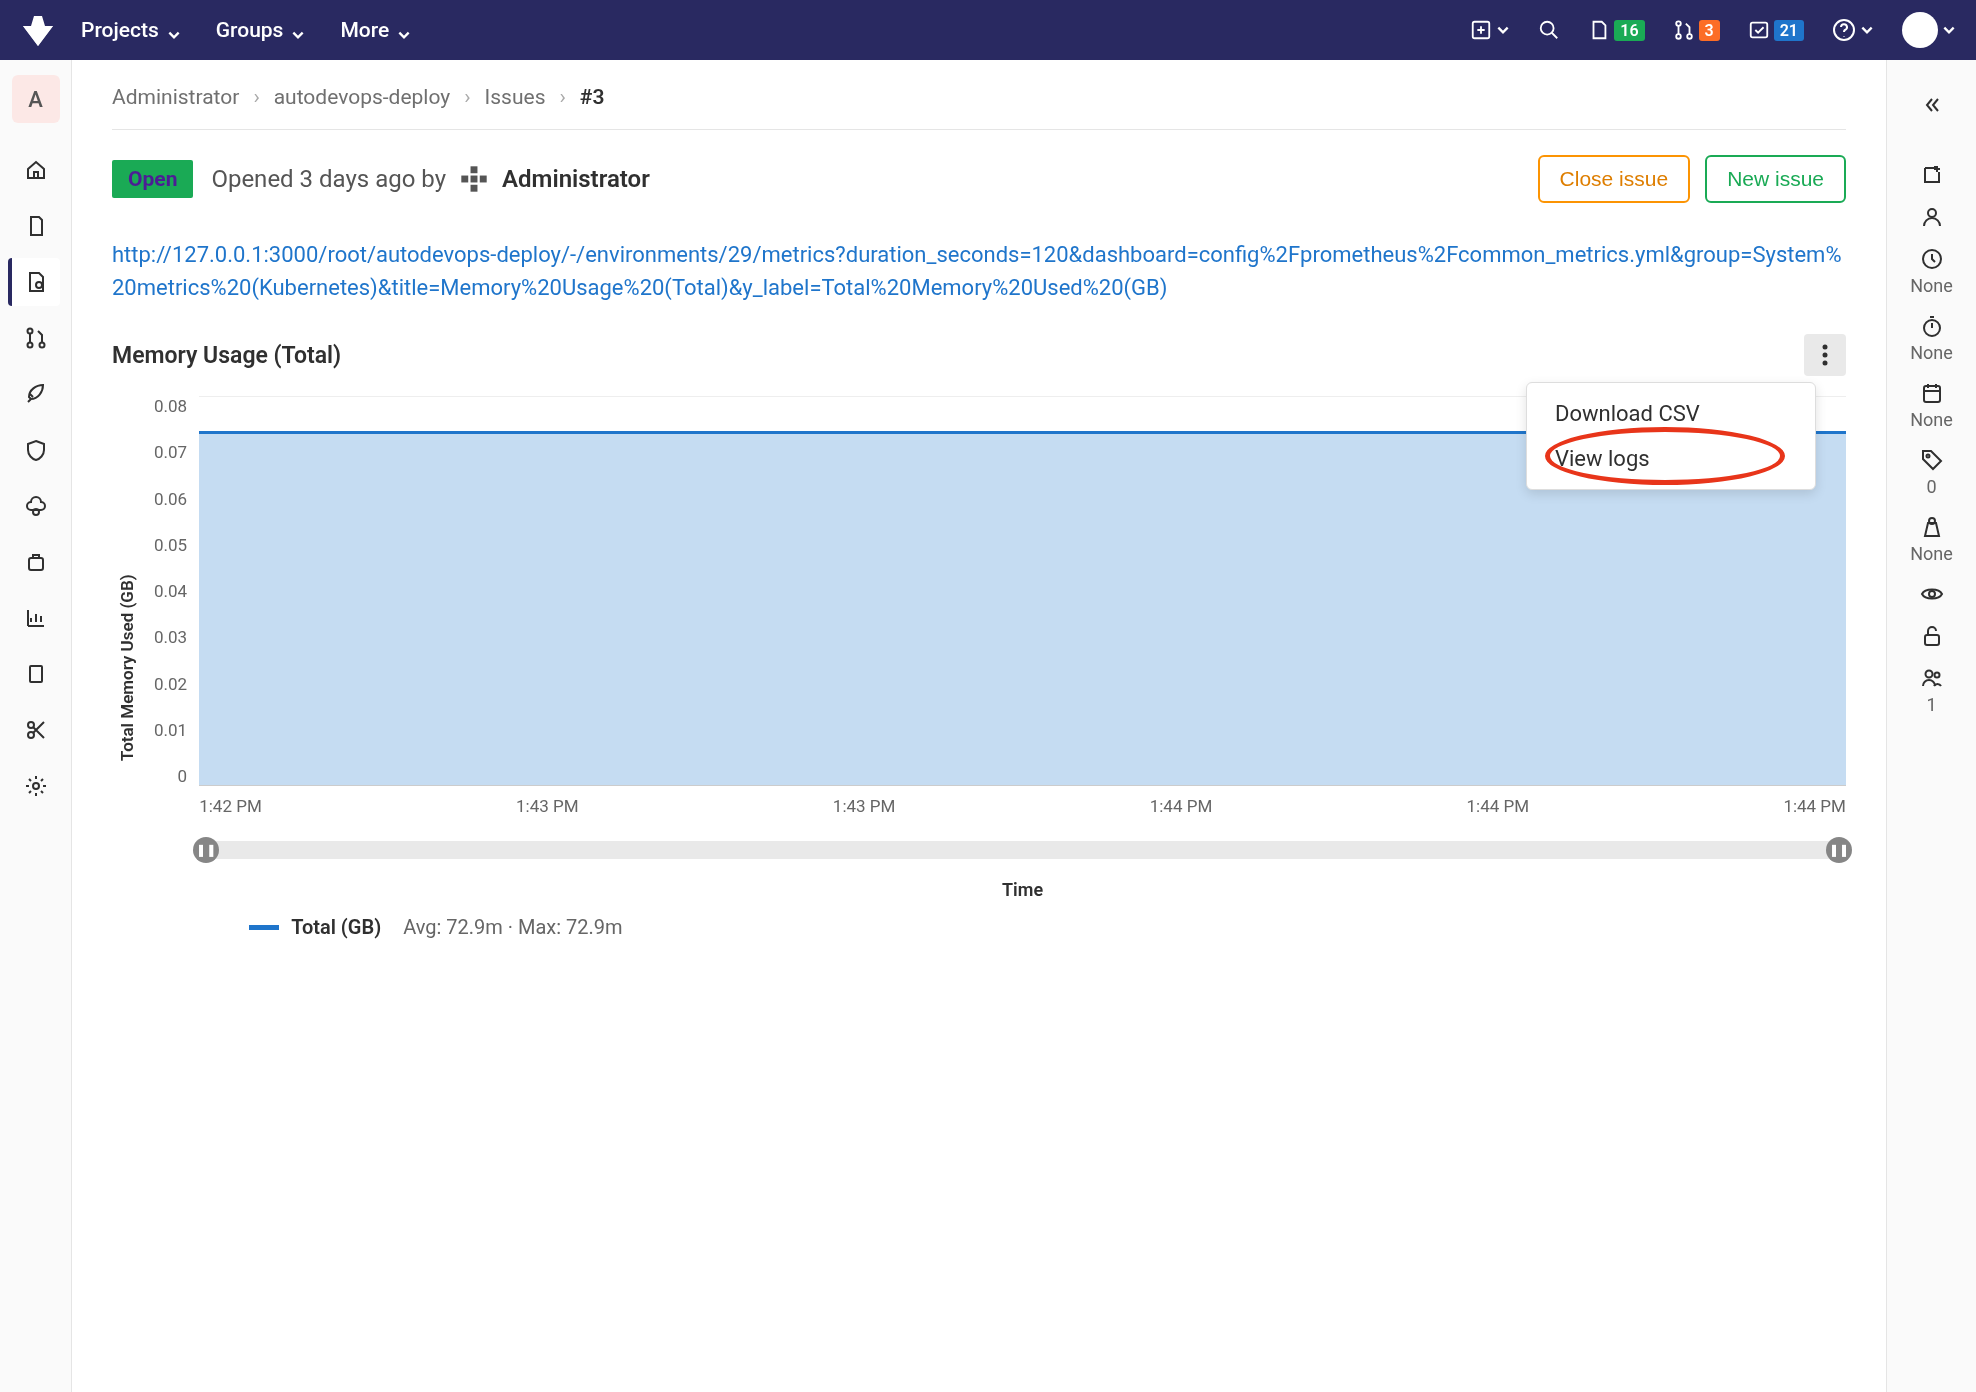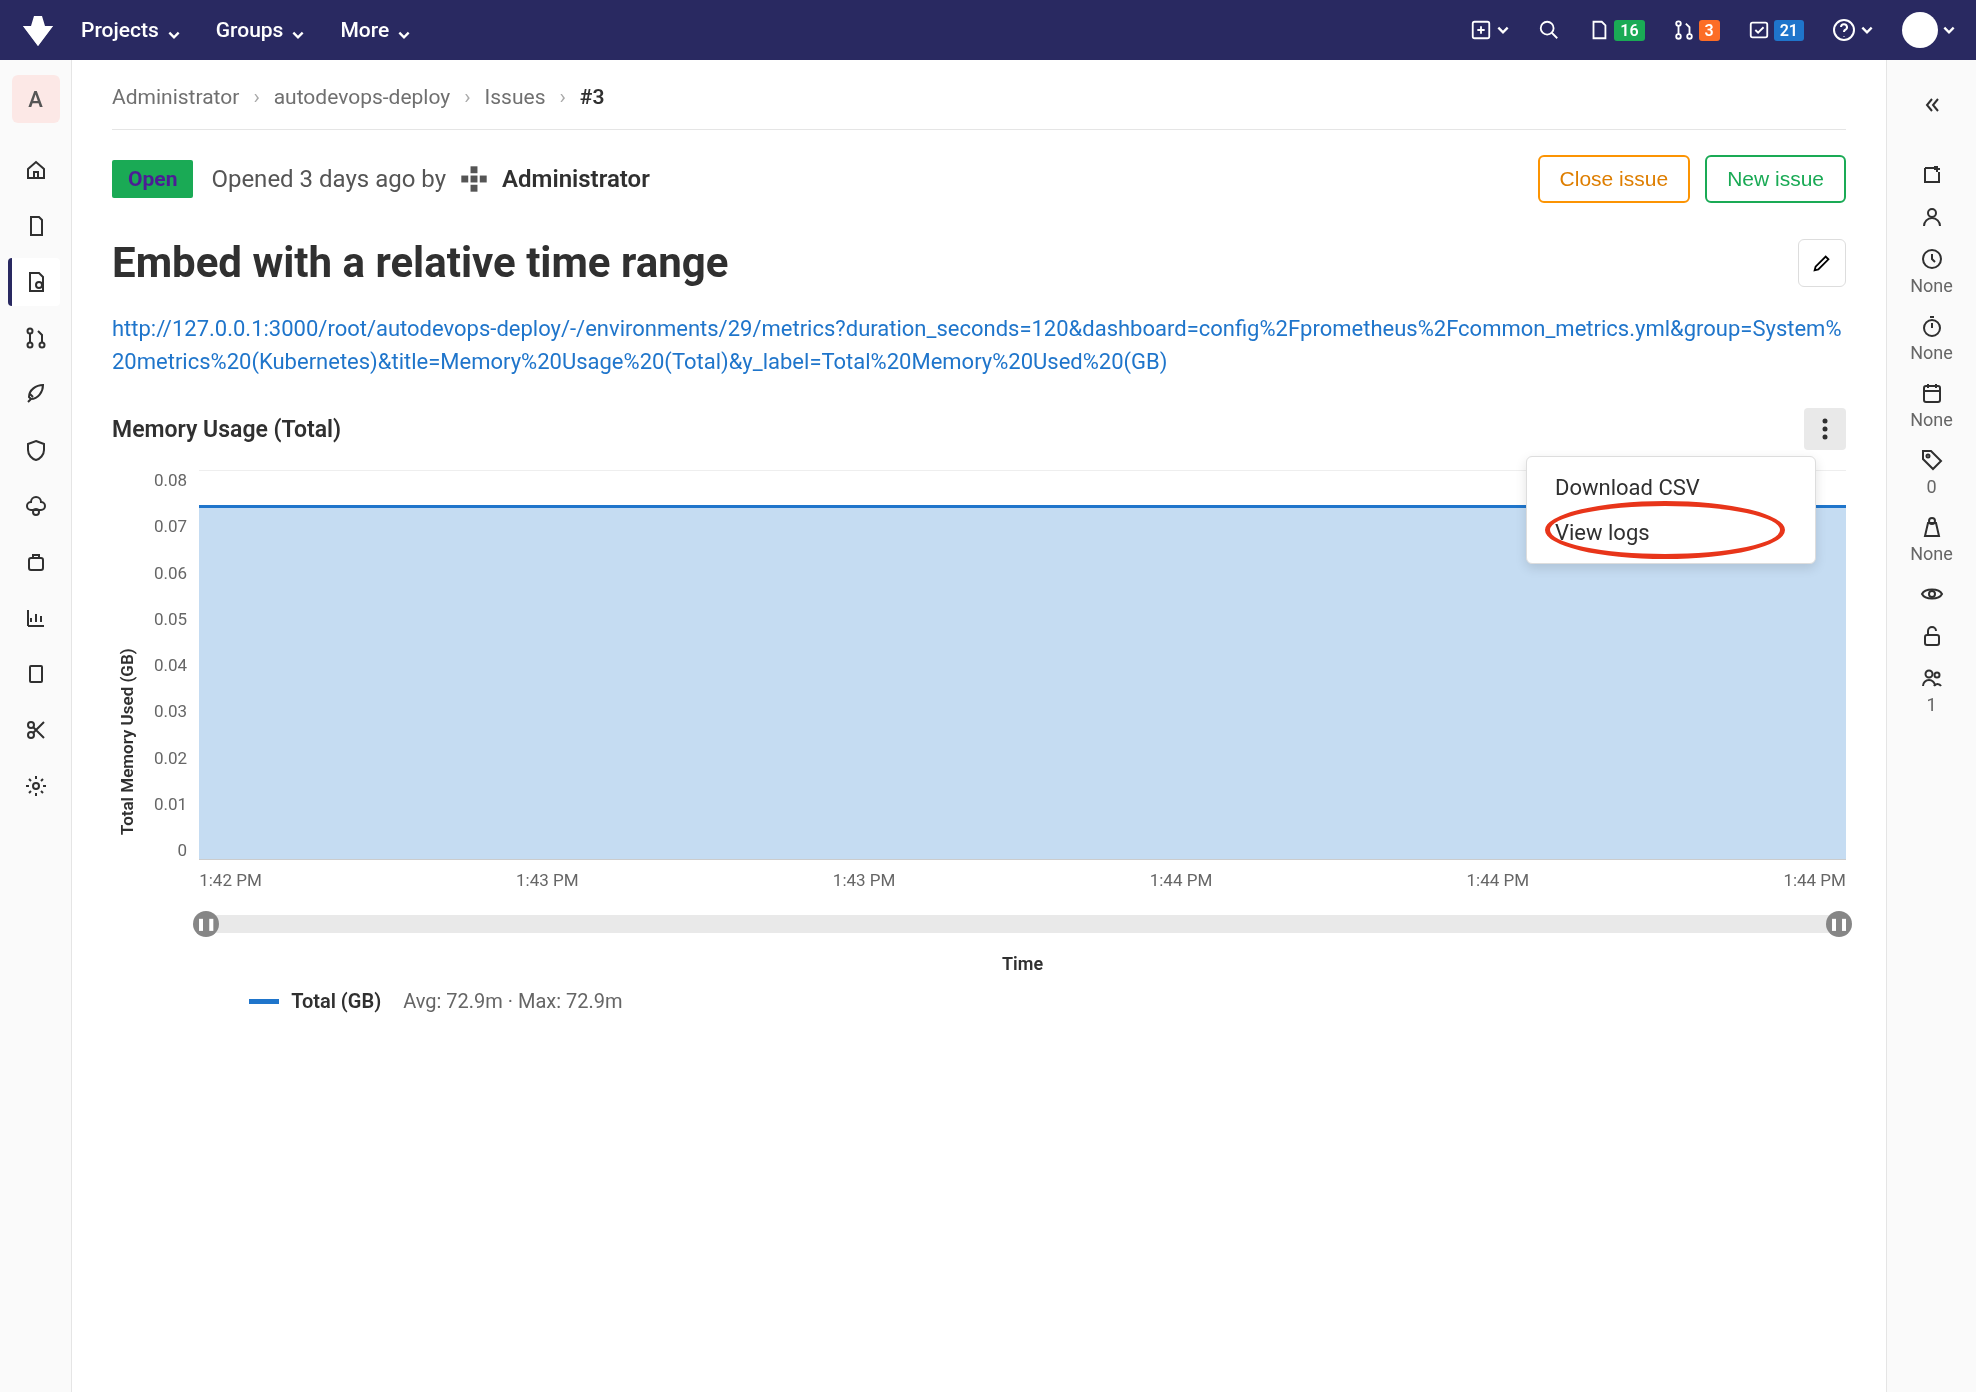--- a/index.html
+++ b/index.html
@@ -282,28 +282,20 @@
             </svg>
           </span>
         <span class="author-name">Administrator</span>
       </span>
       <div class="issue-actions">
         <button class="btn btn-close">Close issue</button>
         <button class="btn btn-new">New issue</button>
       </div>
     </div>
 
-    <div class="title-row">
-      <h1 class="issue-title">Embed with a relative time range</h1>
-      <button class="edit-btn">
-          <svg width="22" height="22" viewBox="0 0 24 24" stroke="#333">
-            <path d="M4 20 L5 16 L16 5 L19 8 L8 19 Z"></path>
-          </svg>
-        </button>
-    </div>
 
     <div class="link-text">http://127.0.0.1:3000/root/autodevops-deploy/-/environments/29/metrics?duration_seconds=120&amp;dashboard=config%2Fprometheus%2Fcommon_metrics.yml&amp;group=System%20metrics%20(Kubernetes)&amp;title=Memory%20Usage%20(Total)&amp;y_label=Total%20Memory%20Used%20(GB)</div>
 
     <div class="chart-section">
       <div class="chart-header">
         <span class="chart-title">Memory Usage (Total)</span>
         <div class="kebab-btn">
             <svg width="6" height="22" viewBox="0 0 6 22">
               <circle cx="3" cy="3" r="2.5" class="filled" fill="#666"></circle>
               <circle cx="3" cy="11" r="2.5" class="filled" fill="#666"></circle>

